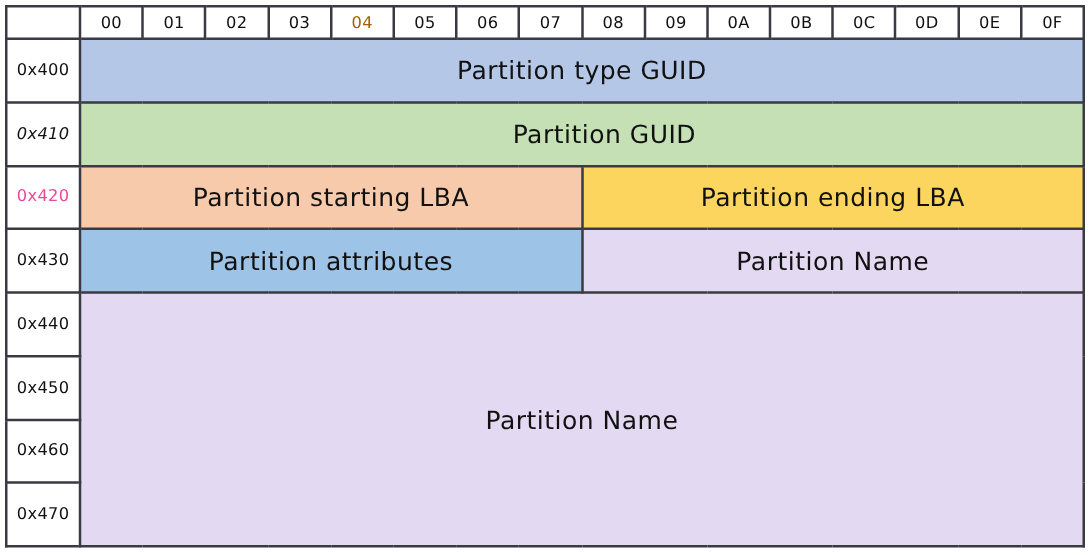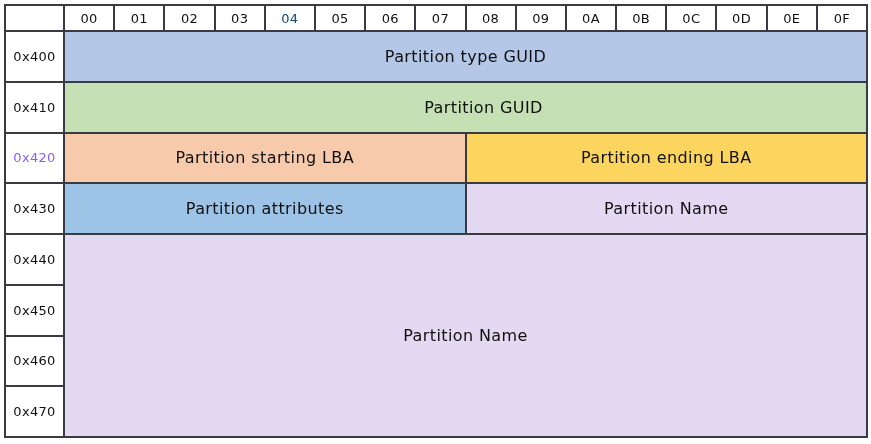--- a/index.html
+++ b/index.html
@@ -51,21 +51,21 @@
 
   
   td.addr-cell {
     font-size: 13px;
     letter-spacing: 0.3px;
     background: #ffffff;
   }
 
   
   td.field-cell {
-    font-size: 16px;
+    font-size: 20px;
     letter-spacing: 0.4px;
     white-space: nowrap;
   }
 
   
   tr.data-row { height: 50px; }
 
   
 </style>
 </head>
@@ -91,21 +91,21 @@
       <col class="byte-col">
       <col class="byte-col">
   </colgroup>
   <thead>
     <tr class="header-row">
       <th class="corner-cell" style="border-color: rgb(58, 58, 66); color: rgb(17, 17, 17);"></th>
       <th style="border-color: rgb(58, 58, 66); color: rgb(17, 17, 17);">00</th>
       <th style="border-color: rgb(58, 58, 66); color: rgb(17, 17, 17);">01</th>
       <th style="border-color: rgb(58, 58, 66); color: rgb(17, 17, 17);">02</th>
       <th style="border-color: rgb(58, 58, 66); color: rgb(17, 17, 17);">03</th>
-      <th style="border-color: rgb(58, 58, 66); color: #0c4a6e;">04</th>
+      <th style="border-color: rgb(58, 58, 66); color: #a16207;">04</th>
       <th style="border-color: rgb(58, 58, 66); color: rgb(17, 17, 17);">05</th>
       <th style="border-color: rgb(58, 58, 66); color: rgb(17, 17, 17);">06</th>
       <th style="border-color: rgb(58, 58, 66); color: rgb(17, 17, 17);">07</th>
       <th style="border-color: rgb(58, 58, 66); color: rgb(17, 17, 17); border-radius: 13px;">08</th>
       <th style="border-color: rgb(58, 58, 66); color: rgb(17, 17, 17);">09</th>
       <th style="border-color: rgb(58, 58, 66); color: rgb(17, 17, 17);">0A</th>
       <th style="border-color: rgb(58, 58, 66); color: rgb(17, 17, 17);">0B</th>
       <th style="border-color: rgb(58, 58, 66); color: rgb(17, 17, 17);">0C</th>
       <th style="border-color: rgb(58, 58, 66); color: rgb(17, 17, 17);">0D</th>
       <th style="border-color: rgb(58, 58, 66); color: rgb(17, 17, 17);">0E</th>
@@ -113,26 +113,26 @@
     </tr>
   </thead>
   <tbody>
 
     <tr class="data-row">
       <td class="addr-cell" style="border-color: rgb(58, 58, 66); color: rgb(17, 17, 17);">0x400</td>
       <td class="field-cell" colspan="16" style="background-color: rgb(180, 199, 231); border-color: rgb(58, 58, 66); color: rgb(17, 17, 17);">Partition type GUID</td>
     </tr>
 
     <tr class="data-row">
-      <td class="addr-cell" style="border-color: rgb(58, 58, 66); color: rgb(17, 17, 17);">0x410</td>
+      <td class="addr-cell" style="border-color: rgb(58, 58, 66); color: rgb(17, 17, 17); font-style: italic;">0x410</td>
       <td class="field-cell" colspan="16" style="background-color: rgb(197, 224, 180); border-color: rgb(58, 58, 66); color: rgb(17, 17, 17); padding-left: 36px;">Partition GUID</td>
     </tr>
 
     <tr class="data-row">
-      <td class="addr-cell" style="border-color: rgb(58, 58, 66); color: #8b5cf6;">0x420</td>
+      <td class="addr-cell" style="border-color: rgb(58, 58, 66); color: #ec4899;">0x420</td>
       <td class="field-cell" colspan="8" style="background-color: rgb(247, 202, 172); border-color: rgb(58, 58, 66); color: rgb(17, 17, 17);">Partition starting LBA</td>
       <td class="field-cell" colspan="8" style="background-color: rgb(252, 213, 94); border-color: rgb(58, 58, 66); color: rgb(17, 17, 17);">Partition ending LBA</td>
     </tr>
 
     <tr class="data-row">
       <td class="addr-cell" style="border-color: rgb(58, 58, 66); color: rgb(17, 17, 17);">0x430</td>
       <td class="field-cell" colspan="8" style="background-color: rgb(157, 195, 230); border-color: rgb(58, 58, 66); color: rgb(17, 17, 17); margin-top: 21px;">Partition attributes</td>
       <td class="field-cell" colspan="8" style="background-color: rgb(228, 217, 242); border-color: rgb(58, 58, 66); color: rgb(17, 17, 17);">Partition Name</td>
     </tr>
 

